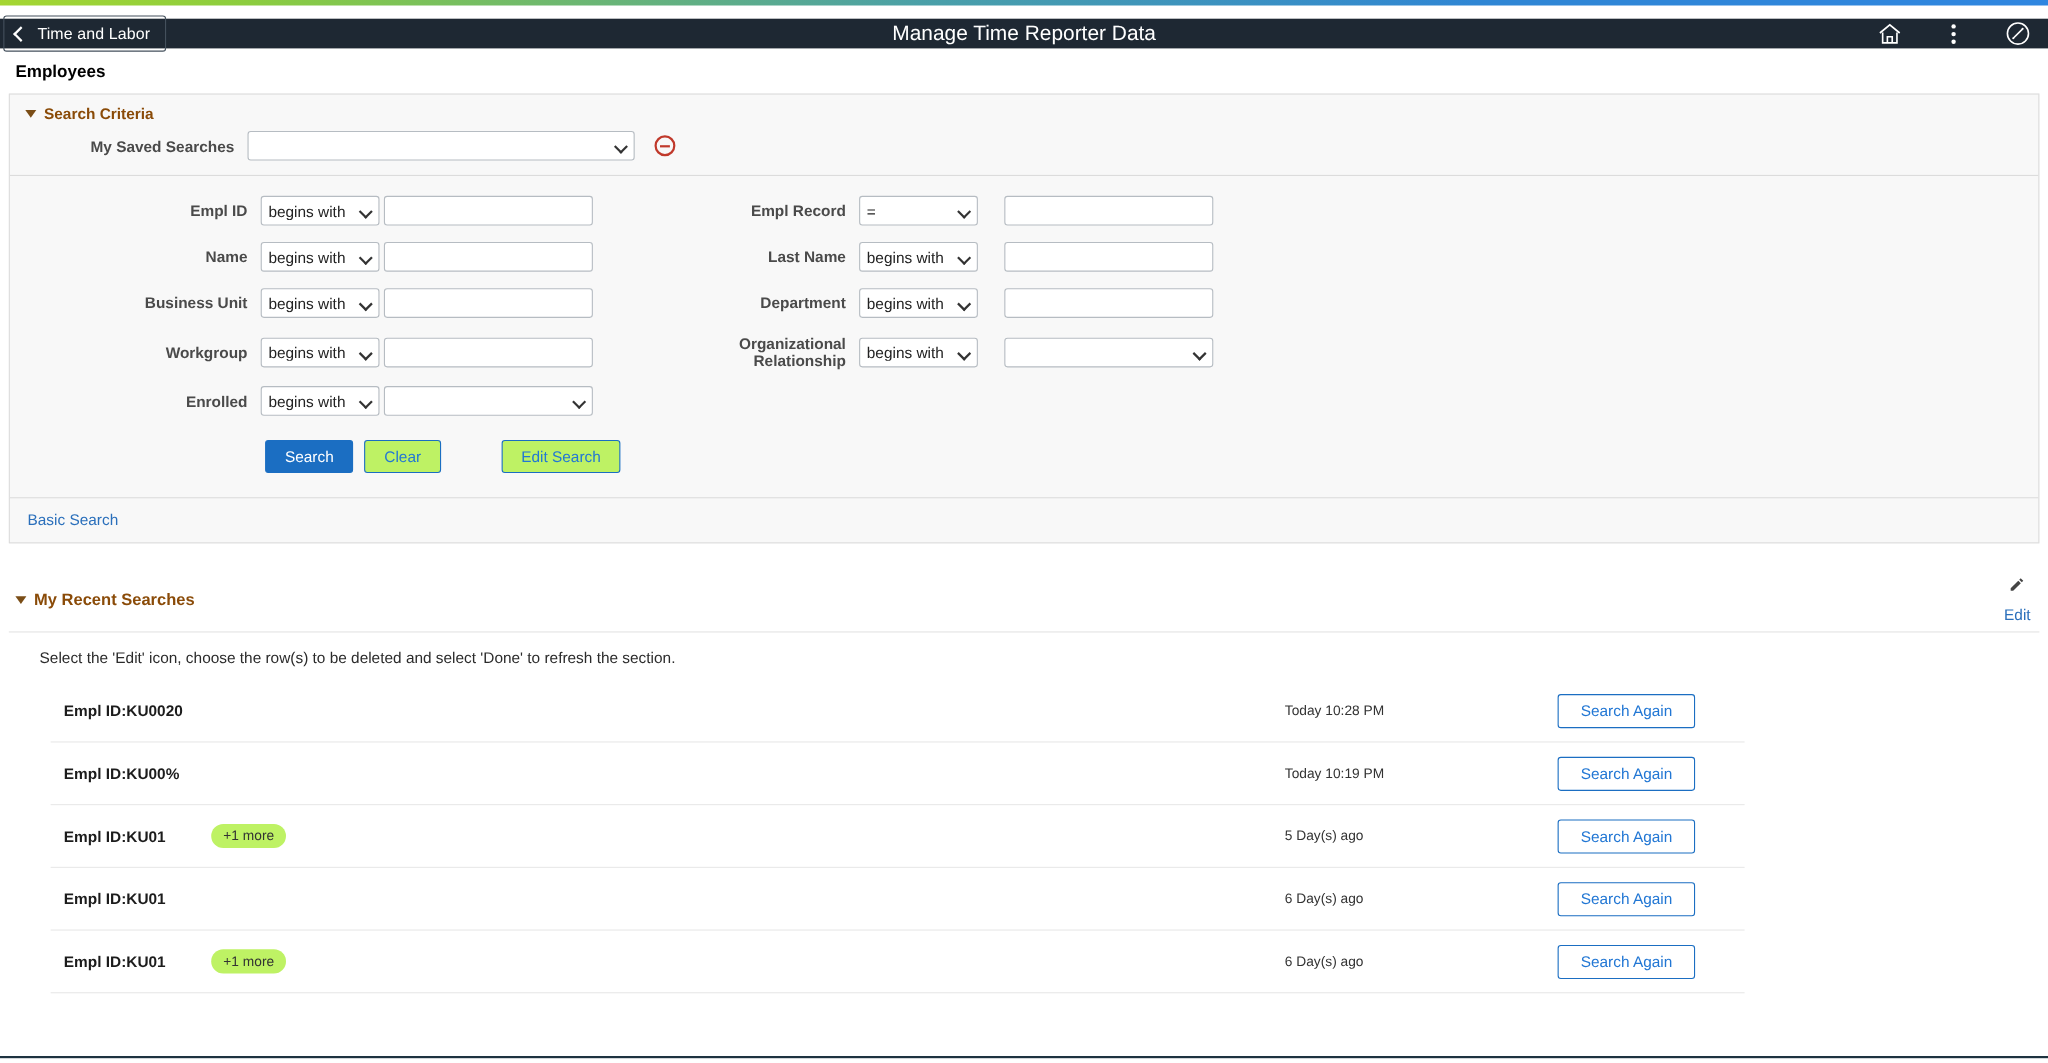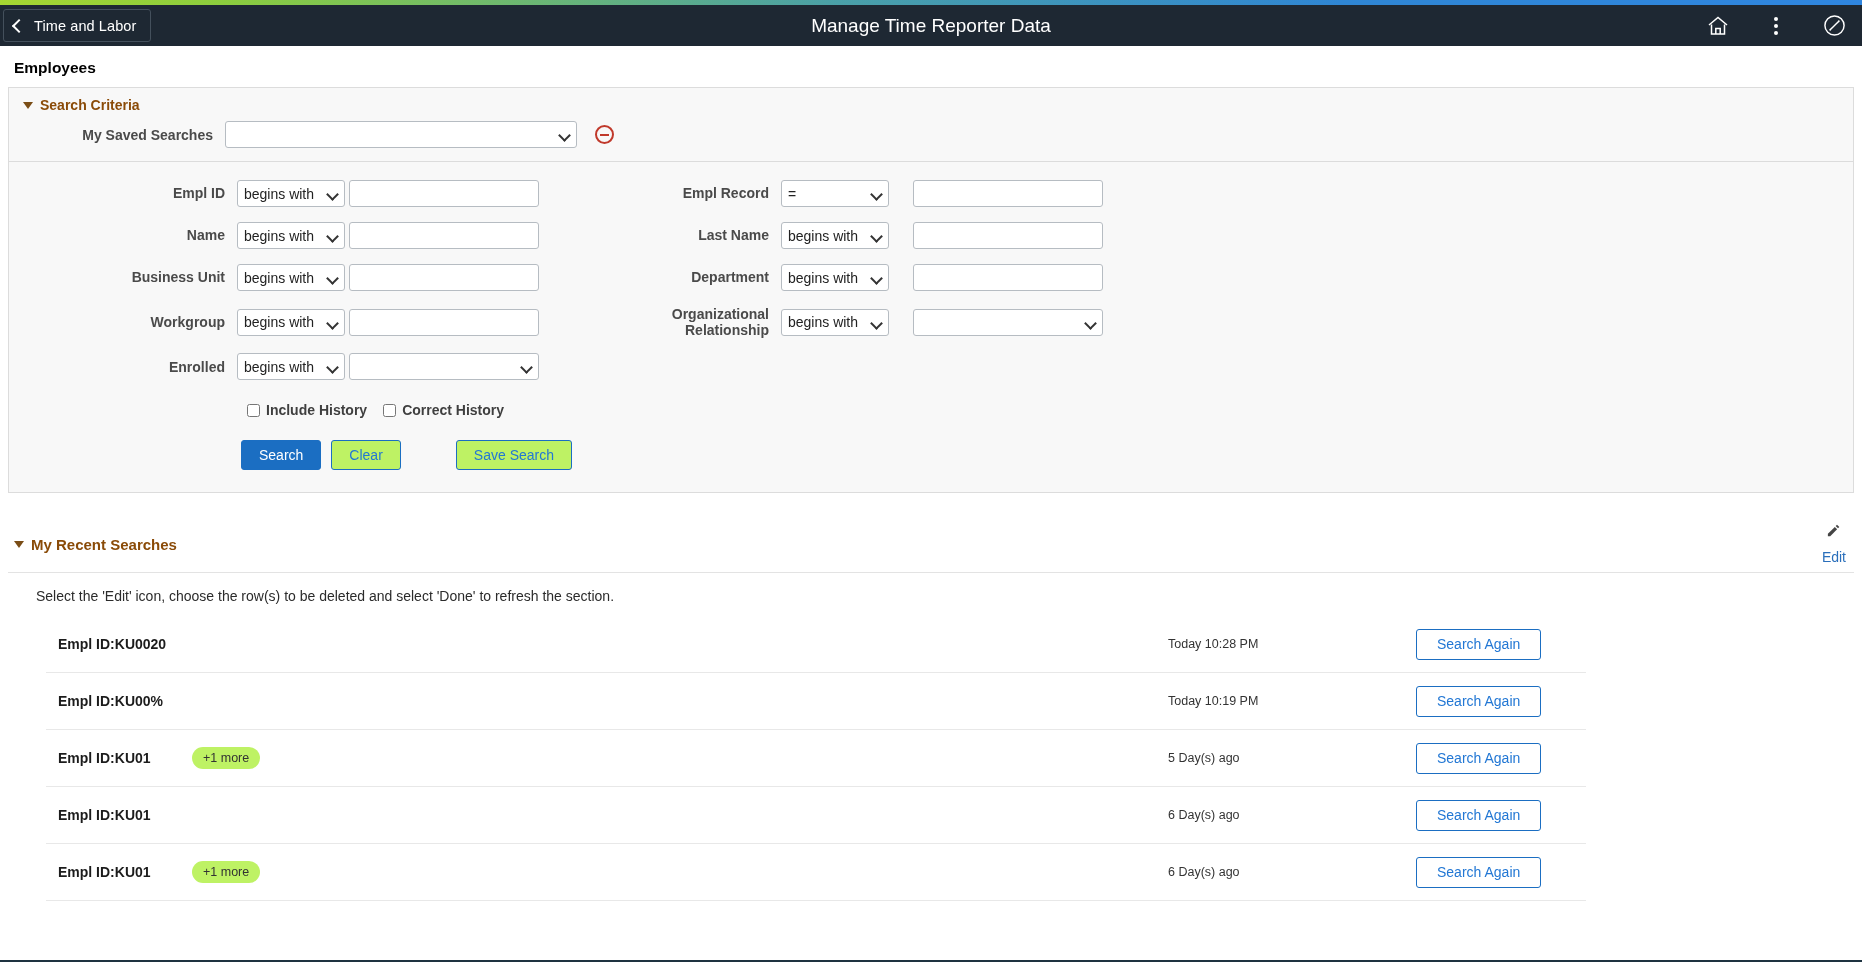--- a/index.html
+++ b/index.html
@@ -14,24 +14,25 @@
   
   .accent-bar {
     height: 5px;
     width: 100%;
     background: linear-gradient(to right, #a5d632 0%, #8ccd3e 12%, #4aa0a8 45%, #2f86d4 72%, #2f86e0 100%);
   }
 
   
   .app-header {
     position: relative;
-    height: 41px;
+    height: 27px;
     background: #1e2833;
     display: flex;
     align-items: center;
+    margin-top: 12px;
   }
   .back-btn {
     margin-left: 3px;
     height: 33px;
     border: 1px solid #44505c;
     border-radius: 3px;
     display: flex;
     align-items: center;
     padding: 0 14px 0 10px;
     color: #ffffff;
@@ -390,38 +391,31 @@
         <div class="crit-label">Enrolled</div>
         <div><span class="select-wrap"><select class="fld op-select"><option>begins with</option></select></span></div>
         <div><span class="select-wrap"><select class="fld val-select"><option></option></select></span></div>
         <div class="spacer"></div>
         <div class="spacer"></div>
         <div class="spacer"></div>
         <div class="spacer"></div>
         <div class="spacer"></div>
       </div>
 
-      <div class="checks">
-        <label>
-          <input type="checkbox" style="">
-          <span>Include History</span>
-        </label>
-        <label>
-          <input type="checkbox" style="">
-          <span>Correct History</span>
-        </label>
-      </div>
 
       <div class="btn-row">
         <button class="btn btn-primary">Search</button>
         <button class="btn btn-secondary">Clear</button>
-        <button class="btn btn-secondary btn-save">Save Search</button>
+        <button class="btn btn-secondary btn-save">Edit Search</button>
       </div>
     </div>
 
+    <div class="panel-footer">
+      <a class="link">Basic Search</a>
+    </div>
   </div>
 
   <div class="recent-head">
     <span class="caret-down"></span>
     <span class="recent-title">My Recent Searches</span>
     <span class="recent-edit">
       <span>
         <svg width="15" height="15" viewBox="0 0 24 24" fill="#444">
           <path d="M3 17.3 L14.1 6.2 L17.8 9.9 L6.7 21 L3 21 Z"></path>
           <path d="M15.5 4.8 L17.6 2.7 L21.3 6.4 L19.2 8.5 Z"></path>

